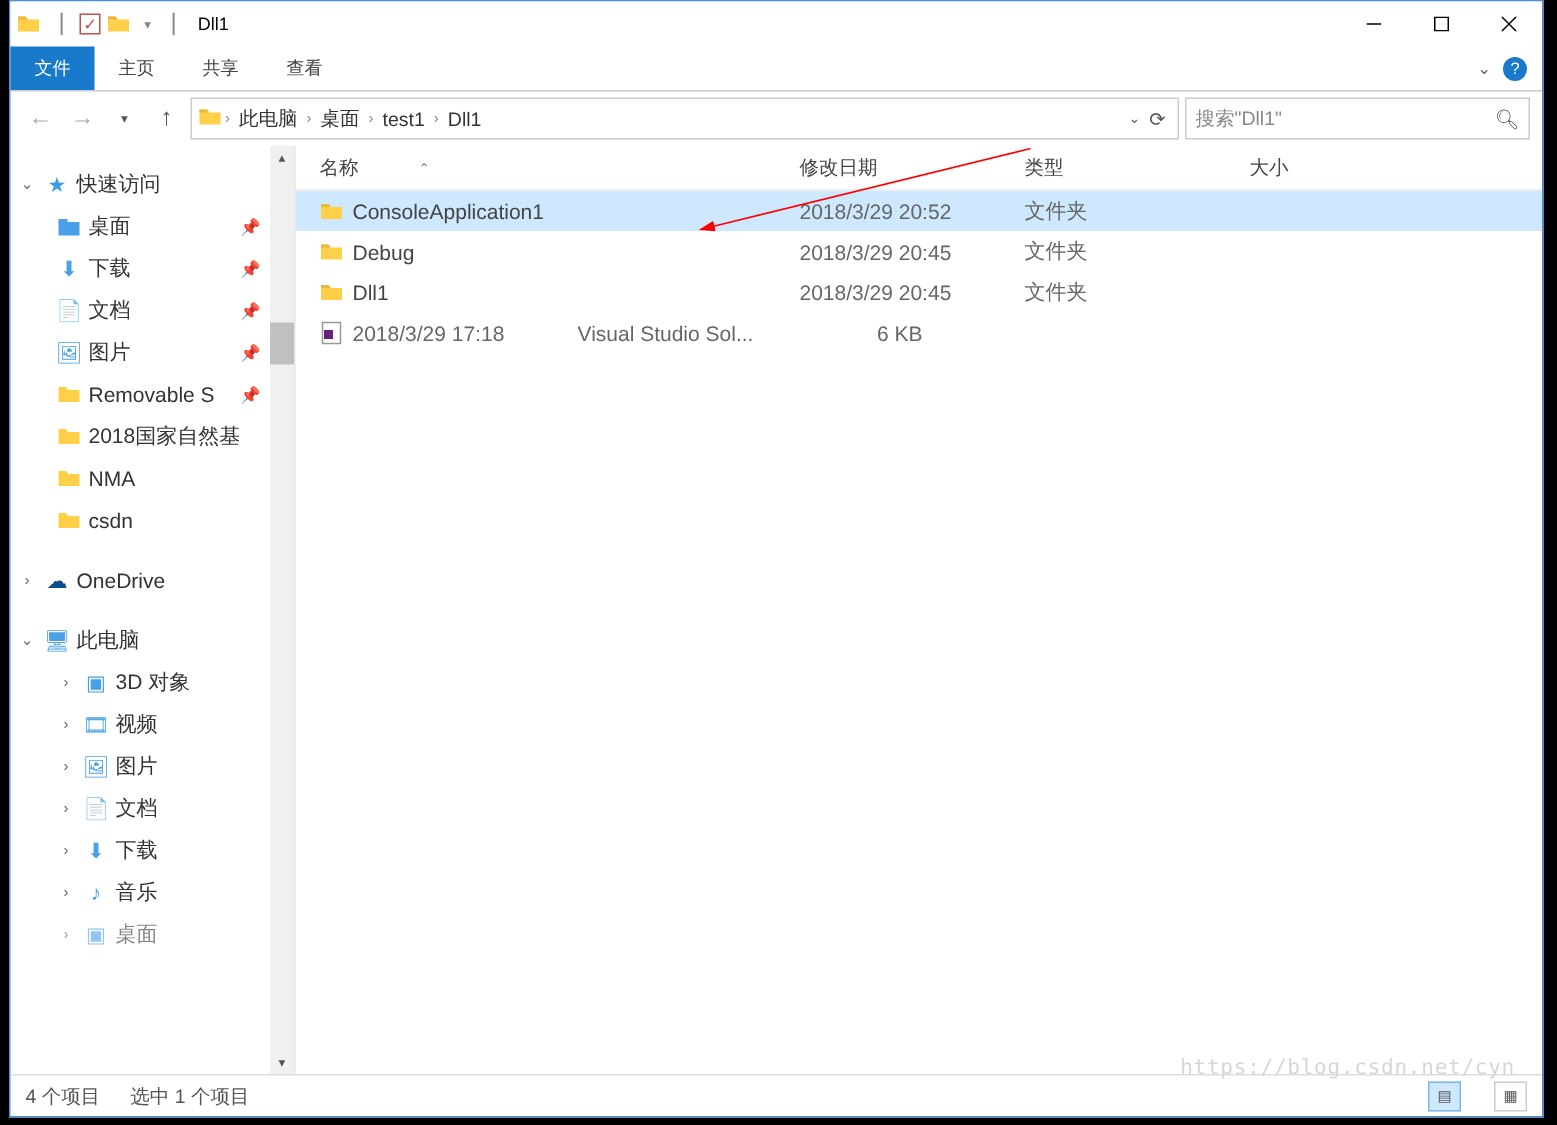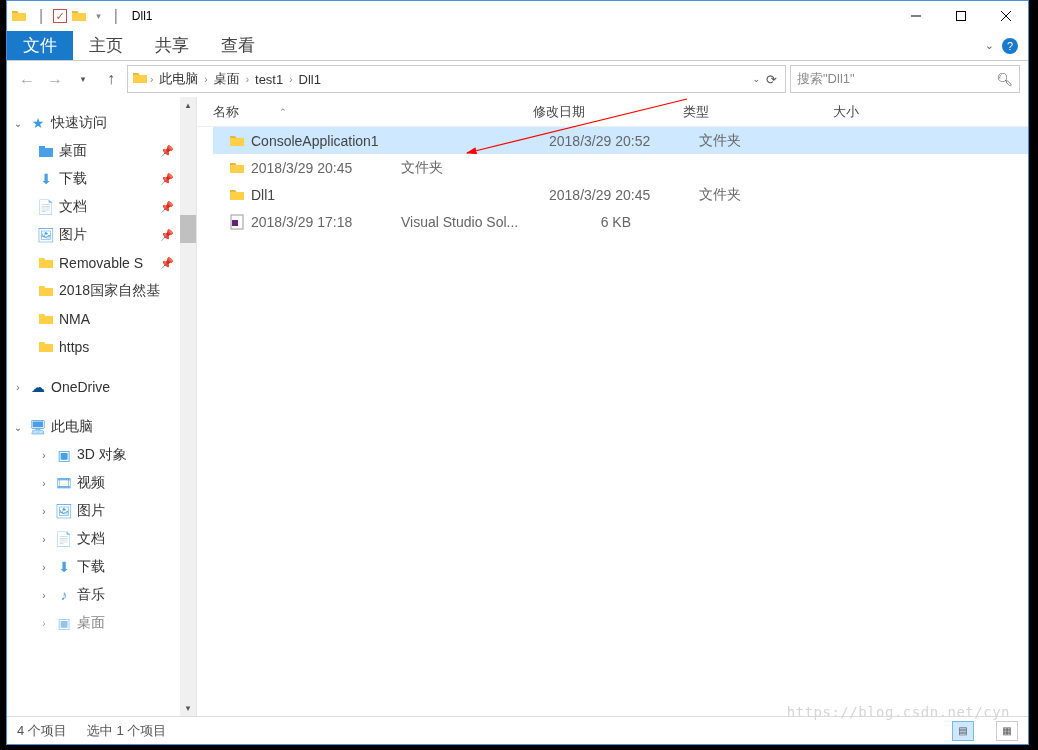--- a/index.html
+++ b/index.html
@@ -11,21 +11,21 @@
 .titlebar .qat { display: flex; align-items: center; padding: 0 4px; gap: 4px; }
 .titlebar .qat .folder-ico { width: 18px; height: 18px; display: flex; align-items: center; }
 .titlebar .divider { color: #888; margin: 0 6px; }
 .titlebar .title { font-size: 12px; color: #000; margin-left: 4px; }
 .titlebar .spacer { flex: 1; }
 .winbtn { width: 45px; height: 30px; display: flex; align-items: center; justify-content: center; color: #000; font-size: 11px; }
 .winbtn svg { stroke: #000; stroke-width: 1; fill: none; }
 
 
 .ribbon { height: 30px; display: flex; align-items: stretch; border-bottom: 1px solid #ccc; }
-.ribbon .tab { padding: 0 16px; display: flex; align-items: center; font-size: 17px; color: #444; }
+.ribbon .tab { padding: 0 16px; display: flex; align-items: center; font-size: 12px; color: #444; }
 .ribbon .tab.file { background: #1979ca; color: #fff; }
 .ribbon .rspacer { flex: 1; }
 .ribbon .rright { display: flex; align-items: center; gap: 8px; padding-right: 10px; color: #666; }
 .help { width: 16px; height: 16px; border-radius: 50%; background: #1979ca; color: #fff; font-size: 11px; display: flex; align-items: center; justify-content: center; }
 
 
 .navrow { height: 36px; display: flex; align-items: center; padding: 4px 8px; gap: 4px; }
 .navbtn { width: 24px; height: 24px; display: flex; align-items: center; justify-content: center; color: #555; }
 .navbtn.disabled { color: #aaa; }
 .addressbar { flex: 1; height: 28px; border: 1px solid #ccc; display: flex; align-items: center; padding: 0 4px; font-size: 13px; }
@@ -52,21 +52,21 @@
 
 .content { flex: 1; display: flex; flex-direction: column; position: relative; }
 .columns { height: 30px; display: flex; align-items: center; padding-left: 16px; font-size: 13px; color: #444; border-bottom: 1px solid #eee; }
 .columns .col { }
 .col-name { width: 320px; display: flex; align-items: center; gap: 40px;}
 .col-date { width: 150px; }
 .col-type { width: 150px; }
 .col-size { width: 100px; text-align: left; }
 .sort-ico { color: #888; font-size: 9px; }
 
-.filelist { flex: 1; overflow: hidden; margin-left: 16px; }
+.filelist { flex: 1; overflow: hidden; }
 .frow { height: 27px; display: flex; align-items: center; padding-left: 16px; font-size: 14px; color: #444; }
 .frow.selected { background: #cde8ff; }
 .frow .fico { width: 22px; display: flex; align-items: center; }
 .frow .fname { width: 298px; }
 .frow .fdate { width: 150px; color: #666; }
 .frow .ftype { width: 150px; color: #666; }
 .frow .fsize { width: 80px; text-align: right; color: #666; }
 
 .arrow-annot { position: absolute; left: 265px; top: 0px; pointer-events: none; }
 
@@ -226,21 +226,21 @@
             </svg>
           </span>
           <span>NMA</span>
         </div>
       <div class="tree-row child">
           <span class="ico">
             <svg width="16" height="16" viewBox="0 0 16 16">
               <path class="folder-y" d="M1 3h5l1.5 2H15v8H1z"></path>
             </svg>
           </span>
-          <span>https</span>
+          <span>csdn</span>
         </div>
 
       <div style="height:12px;"></div>
       <div class="tree-row root">
         <span class="tw">›</span>
         <span class="ico" style="color:#0a4d8c;">☁</span>
         <span>OneDrive</span>
       </div>
 
       <div style="height:12px;"></div>
@@ -316,20 +316,21 @@
           <span class="ftype">文件夹</span>
           <span class="fsize"></span>
         </div>
         <div class="frow">
           <span class="fico">
               <svg width="16" height="16" viewBox="0 0 16 16">
                 <path class="folder-y" d="M1 3h5l1.5 2H15v8H1z"></path>
                 <path class="folder-y2" d="M1 3h5l1.5 2H1z"></path>
               </svg>
             </span>
+          <span class="fname">Debug</span>
           <span class="fdate">2018/3/29 20:45</span>
           <span class="ftype">文件夹</span>
           <span class="fsize"></span>
         </div>
         <div class="frow">
           <span class="fico">
               <svg width="16" height="16" viewBox="0 0 16 16">
                 <path class="folder-y" d="M1 3h5l1.5 2H15v8H1z"></path>
                 <path class="folder-y2" d="M1 3h5l1.5 2H1z"></path>
               </svg>

